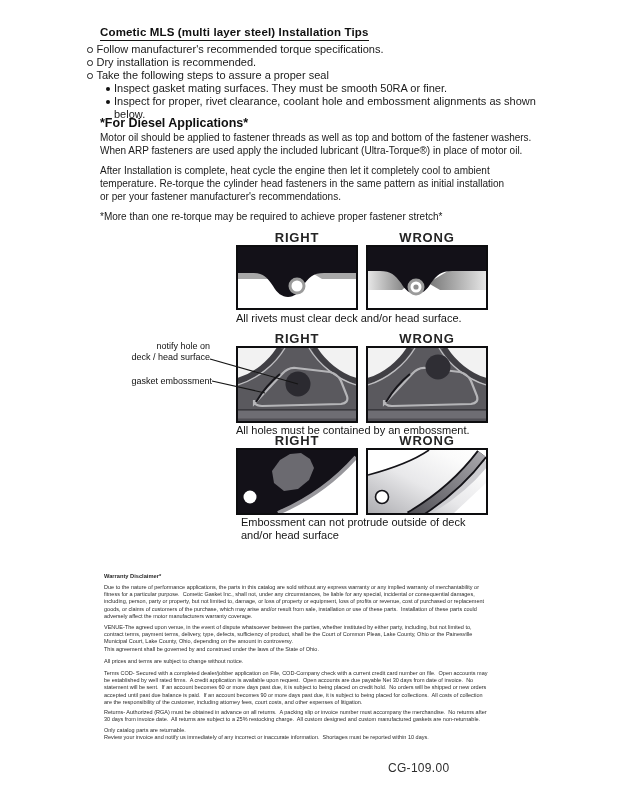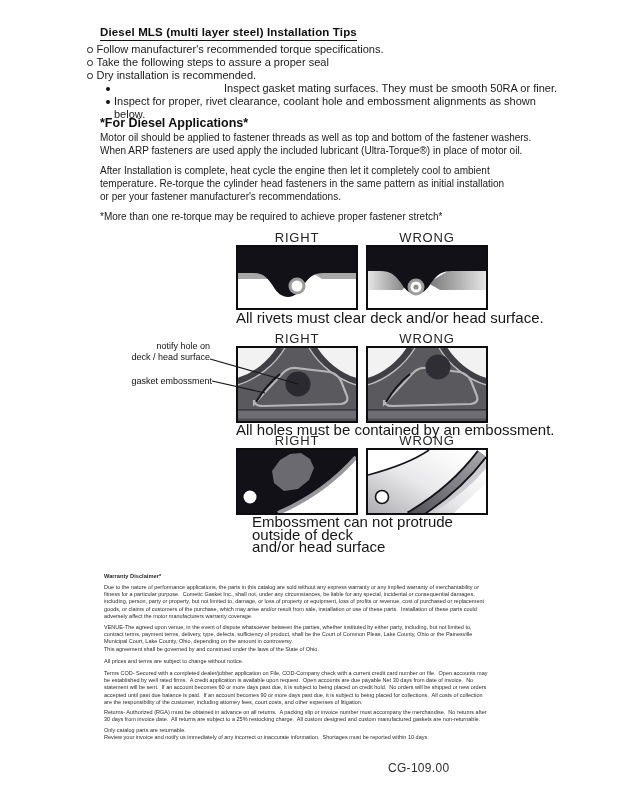--- a/index.html
+++ b/index.html
@@ -3,57 +3,57 @@
 <meta charset="utf-8">
 <style>
   html,body{margin:0;padding:0;background:#fff;}
   .page{position:relative;width:618px;height:800px;background:#ffffff;overflow:hidden;
         font-family:"Liberation Sans",sans-serif;color:#1c1c1c;}
   .abs{position:absolute;}
   .title{font-size:11.5px;font-weight:700;color:#0f0f0f;letter-spacing:.15px;
          border-bottom:1.5px solid #111;padding-bottom:1.5px;display:inline-block;}
   .tips{font-size:11px;line-height:13px;color:#1a1a1a;width:470px;}
   .b-row{display:flex;align-items:flex-start;}
-  .b-row.sub{margin-left:19px;justify-content:space-between;}
+  .b-row.sub{margin-left:19px;}
   .mk{flex:none;display:inline-block;}
   .mk-open{width:3.5px;height:3.5px;border:1px solid #222;border-radius:50%;margin:4px 4px 0 0;}
   .mk-fill{width:4px;height:4px;background:#111;border-radius:50%;margin:4.5px 4px 0 0;}
   .h2{font-size:12.5px;font-weight:700;color:#0f0f0f;}
   .para{font-size:10px;line-height:13px;white-space:pre-line;color:#1a1a1a;}
-  .dlabel{width:122px;text-align:center;font-size:13px;font-weight:400;letter-spacing:.8px;color:#242424;}
+  .dlabel{width:122px;text-align:center;font-size:13px;font-weight:700;letter-spacing:.8px;color:#242424;}
   .dimg{border:2px solid #0d0d0f;font-size:0;line-height:0;background:#fff;}
-  .caption{font-size:15px;line-height:12.5px;color:#161616;white-space:pre-line;}
+  .caption{font-size:11px;line-height:12.5px;color:#161616;white-space:pre-line;}
   .callout{font-size:9px;line-height:11px;text-align:right;white-space:pre-line;color:#111;}
   .leader{pointer-events:none;}
   .legal{color:#2a2a2a;transform:scaleX(0.95);transform-origin:0 0;}
   .legal .lp{position:absolute;left:0;font-size:5.8px;line-height:7.2px;white-space:pre;}
   .legal .lh{font-weight:700;font-size:6px;}
   .docnum{font-size:12px;letter-spacing:.3px;color:#2e2e2e;}
 </style>
 </head>
 <body>
 
 <div class="page">
 
   <div class="abs" style="left:100px;top:22px">
-    <span class="title">Diesel MLS (multi layer steel) Installation Tips</span>
+    <span class="title">Cometic MLS (multi layer steel) Installation Tips</span>
   </div>
 
   <div class="tips abs" style="left:87px;top:43px">
     <div class="b-row">
       <span class="mk mk-open"></span>
       <span>Follow manufacturer's recommended torque specifications.</span>
     </div>
     <div class="b-row">
       <span class="mk mk-open"></span>
-      <span>Take the following steps to assure a proper seal</span>
+      <span>Dry installation is recommended.</span>
     </div>
     <div class="b-row">
       <span class="mk mk-open"></span>
-      <span>Dry installation is recommended.</span>
+      <span>Take the following steps to assure a proper seal</span>
     </div>
     <div class="b-row sub">
       <span class="mk mk-fill"></span>
       <span>Inspect gasket mating surfaces.  They must be smooth 50RA or finer.</span>
     </div>
     <div class="b-row sub">
       <span class="mk mk-fill"></span>
       <span>Inspect for proper, rivet clearance, coolant hole and embossment alignments as shown below.</span>
     </div>
   </div>
@@ -178,21 +178,21 @@
       <rect x="0" y="0" width="118" height="63" fill="#ffffff"></rect>
       <path d="M0,25 C26,18 48,9 61,0 L118,0 L118,63 L0,63 Z" fill="url(#bandg)"></path>
       <path d="M0,25 C26,18 48,9 61,0" stroke="#141318" stroke-width="1.6" fill="none"></path>
       <path d="M50,66 C76,52 100,34 118,11" stroke="#cdcdd1" stroke-width="9" fill="none"></path>
       <path d="M42,67 C66,53 92,33 114,4" stroke="#141318" stroke-width="12" fill="none"></path>
       <path d="M42,67 C66,53 92,33 114,4" stroke="url(#stripeg)" stroke-width="8.5" fill="none"></path>
       <polygon points="86,63 118,33 118,63" fill="#ffffff"></polygon>
       <circle cx="14" cy="47" r="6.5" fill="#ffffff" stroke="#141318" stroke-width="1.6"></circle>
     </svg>
   </div>
-  <div class="caption abs" style="left:252px;top:516px;width:250px">Embossment can not protrude outside of deck
+  <div class="caption abs" style="left:241px;top:516px;width:250px">Embossment can not protrude outside of deck
 and/or head surface</div>
 
   <div class="legal abs" style="left:104px;top:573px;width:460px;height:190px">
     <div class="lp lh" style="top:0">Warranty Disclaimer*</div>
     <div class="lp" style="top:11px">Due to the nature of performance applications, the parts in this catalog are sold without any express warranty or any implied warranty of merchantability or
 fitness for a particular purpose.  Cometic Gasket Inc., shall not, under any circumstances, be liable for any special, incidental or consequential damages,
 including, person, party or property, but not limited to, damage, or loss of property or equipment, loss of profits or revenue, cost of purchased or replacement
 goods, or claims of customers of the purchase, which may arise and/or result from sale, installation or use of these parts.  Installation of these parts could
 adversely affect the motor manufacturers warranty coverage.</div>
     <div class="lp" style="top:51px">VENUE-The agreed upon venue, in the event of dispute whatsoever between the parties, whether instituted by either party, including, but not limited to,

